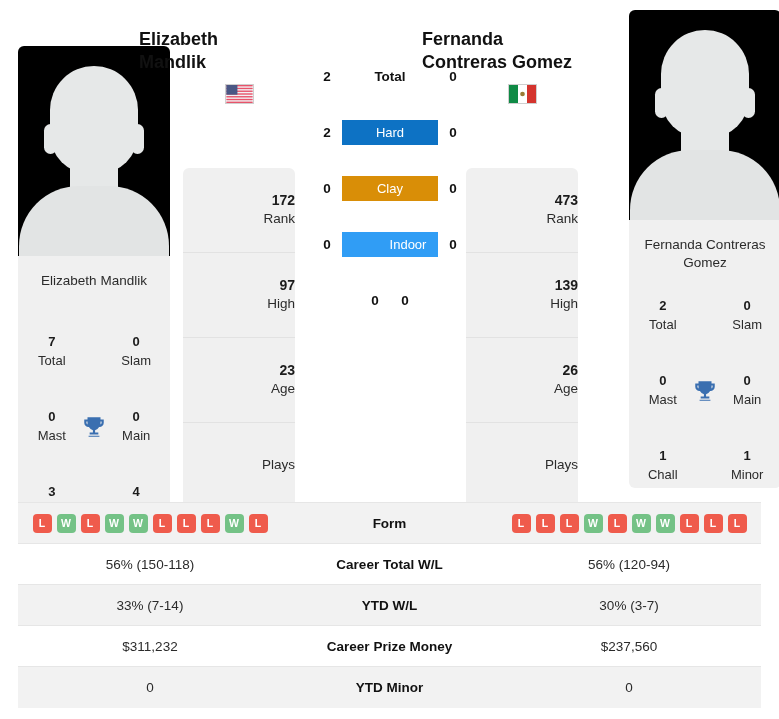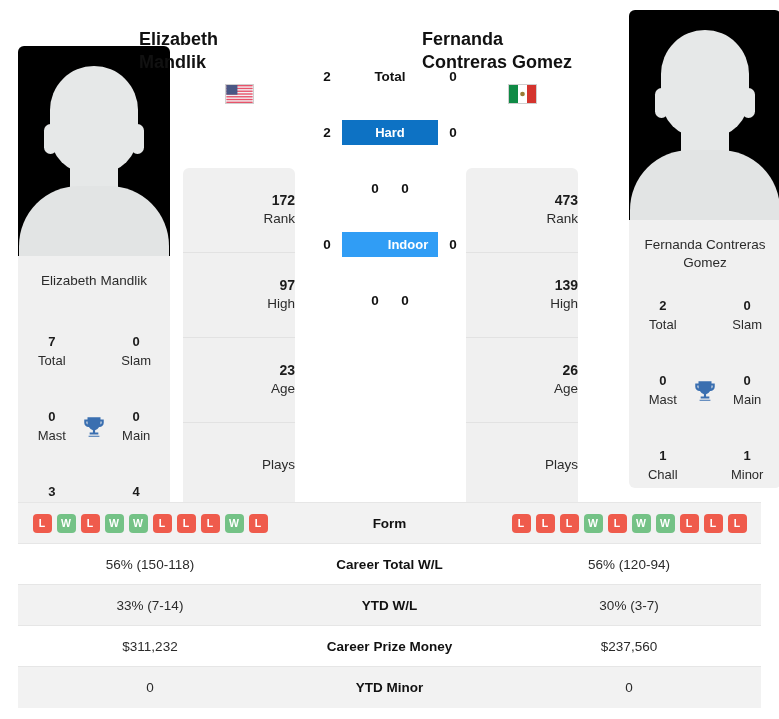--- a/index.html
+++ b/index.html
@@ -193,21 +193,21 @@
     font-size: 13.5px;
     font-weight: bold;
     color: #111111;
   }
   .surf-pill {
     width: 96px;
     height: 25px;
     line-height: 25px;
     text-align: center;
     font-size: 13px;
-    font-weight: bold;
+    font-weight: normal;
     color: #ffffff;
   }
   .surf-pill.plain {
     background: transparent;
     color: #111111;
     font-weight: bold;
     font-size: 13.5px;
   }
 
   
@@ -431,20 +431,21 @@
         <div class="surf-pill plain">Total</div>
         <div class="surf-score">0</div>
       </div>
       <div class="surf-row">
         <div class="surf-score">2</div>
         <div class="surf-pill" style="background: rgb(13, 114, 196);">Hard</div>
         <div class="surf-score">0</div>
       </div>
       <div class="surf-row">
         <div class="surf-score">0</div>
+        <div class="surf-pill" style="background: rgb(217, 142, 7);">Clay</div>
         <div class="surf-score">0</div>
       </div>
       <div class="surf-row">
         <div class="surf-score">0</div>
         <div class="surf-pill" style="background: rgb(48, 157, 245); padding-left: 36px;">Indoor</div>
         <div class="surf-score">0</div>
       </div>
       <div class="surf-row">
         <div class="surf-score">0</div>
         <div class="surf-score">0</div>

